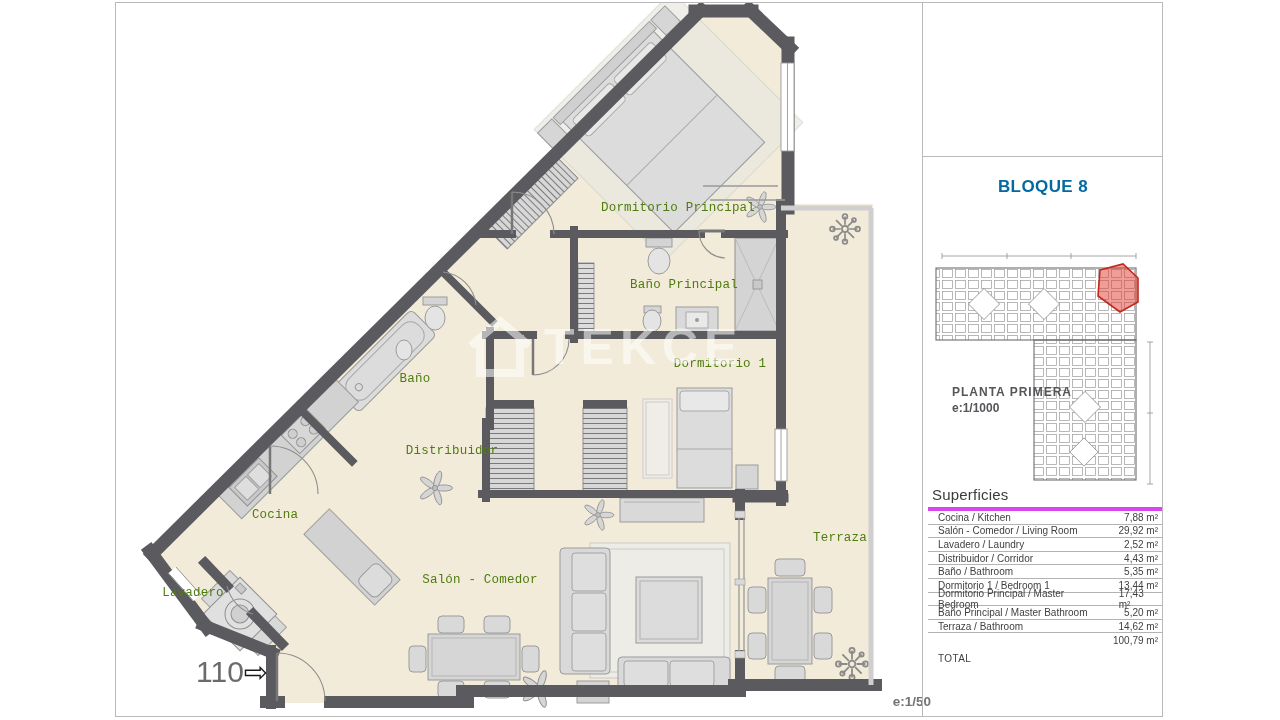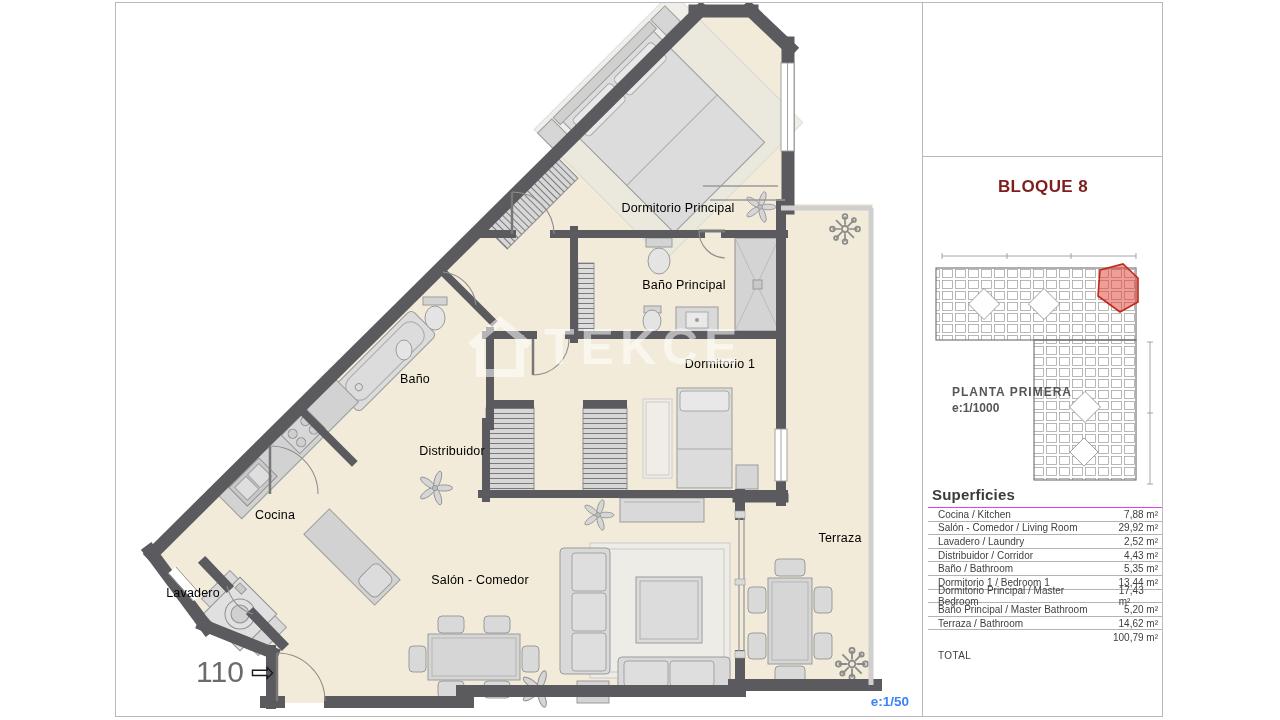--- a/index.html
+++ b/index.html
@@ -2,38 +2,38 @@
 <html><head>
 <meta charset="utf-8">
 <style>
   * { margin:0; padding:0; box-sizing:border-box; }
   html,body { width:1280px; height:720px; background:#ffffff; overflow:hidden;
     font-family:"Liberation Sans","DejaVu Sans",sans-serif; }
   .frame { position:absolute; left:115px; top:2px; width:1048px; height:715px;
     border:1px solid #b9b9b9; background:#ffffff; overflow:hidden; }
   .plan-svg { position:absolute; left:0; top:0; }
   .room-label { position:absolute; transform:translate(-50%,-50%); font-size:12.5px;
-    color:#000000; letter-spacing:.2px; white-space:nowrap; }
+    color:#4d7c0f; letter-spacing:.2px; white-space:nowrap;font-family:Liberation Mono, monospace; }
   .apt-entrance { position:absolute; left:80px; top:652px; display:flex; align-items:center;
-    gap:7px; color:#6b6b6b; font-size:30px; }
+    color:#6b6b6b; font-size:30px; }
   .apt-entrance .arrow { color:#1a1a1a; font-size:29px; line-height:1; }
-  .plan-scale { position:absolute; left:713px; top:691px; width:80px; text-align:right;
-    font-size:13.5px; font-weight:700; color:#3b82f6; }
+  .plan-scale { position:absolute; left:735px; top:691px; width:80px; text-align:right;
+    font-size:13.5px; font-weight:700; color:#737373; }
   .watermark { position:absolute; left:352px; top:312px; display:flex; align-items:center;
     gap:12px; pointer-events:none; }
   .watermark .wm-text { font-size:50px; font-weight:700; letter-spacing:6px;
     color:rgba(255,255,255,0.55); }
   .v-divider { position:absolute; left:806px; top:0; width:1px; height:715px; background:#b9b9b9; }
   .h-divider { position:absolute; left:806px; top:153px; width:242px; height:1px; background:#b9b9b9; }
   .panel-title { position:absolute; left:806px; top:172px; width:242px; text-align:center;
-    color:#7f1d1d; font-size:17px; font-weight:700; letter-spacing:.4px; line-height:23px; }
+    color:#0369a1; font-size:17px; font-weight:700; letter-spacing:.4px; line-height:23px; }
   .siteplan-svg { position:absolute; left:812px; top:243px; }
   .surfaces { position:absolute; left:812px; top:483px; width:234px; }
-  .surfaces .heading { font-size:15px; font-weight:700; color:#3b3b3b; padding:0 0 4px 4px;
-    border-bottom:1px solid #d946ef; letter-spacing:.2px; }
+  .surfaces .heading { font-size:15px; font-weight:400; color:#3b3b3b; padding:0 0 4px 4px;
+    border-bottom:4px solid #d946ef; letter-spacing:.2px; }
   .surface-row { display:flex; justify-content:space-between; align-items:center;
     height:13.6px; border-bottom:1px solid #b3b3b3; font-size:10px; color:#3f3f3f;gap:12px; }
   .surface-row .lbl { padding-left:10px; }
   .surface-row .val { padding-right:4px; }
   .surface-row.total { border-bottom:none; }
   .surface-row.total .lbl { letter-spacing:.4px;margin-top:36px; }
 </style>
 </head>
 <body>
 

